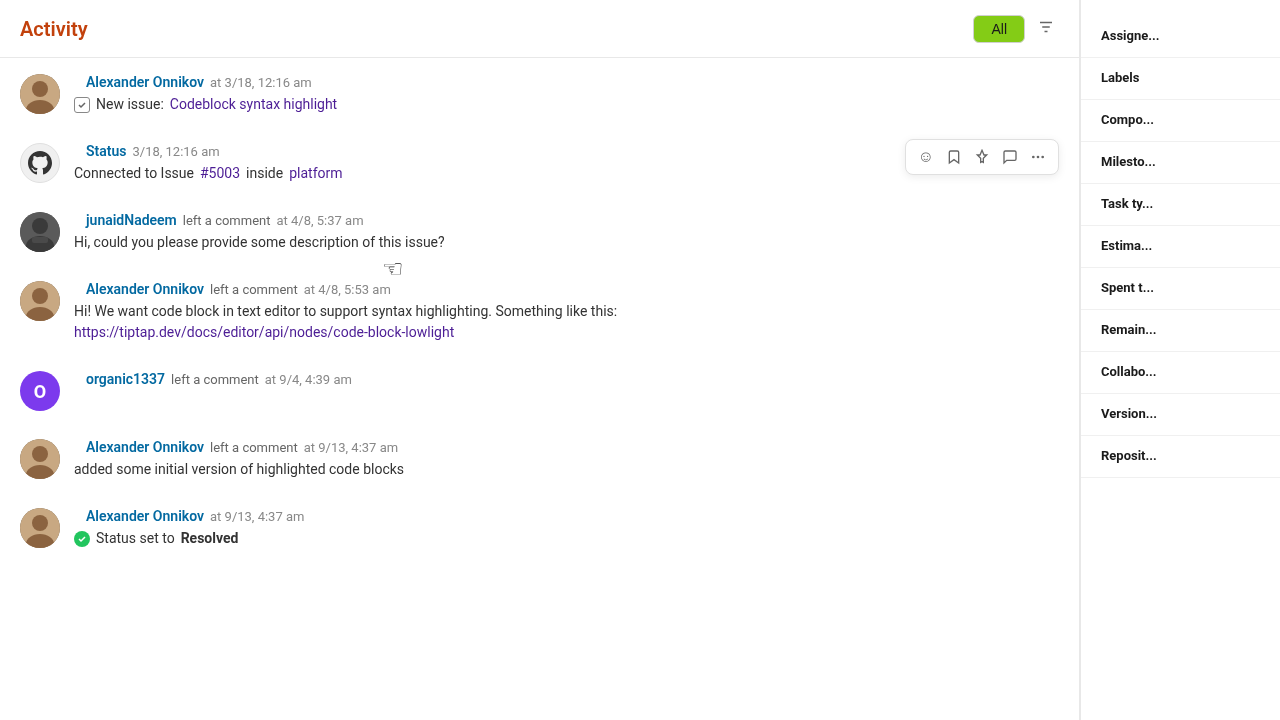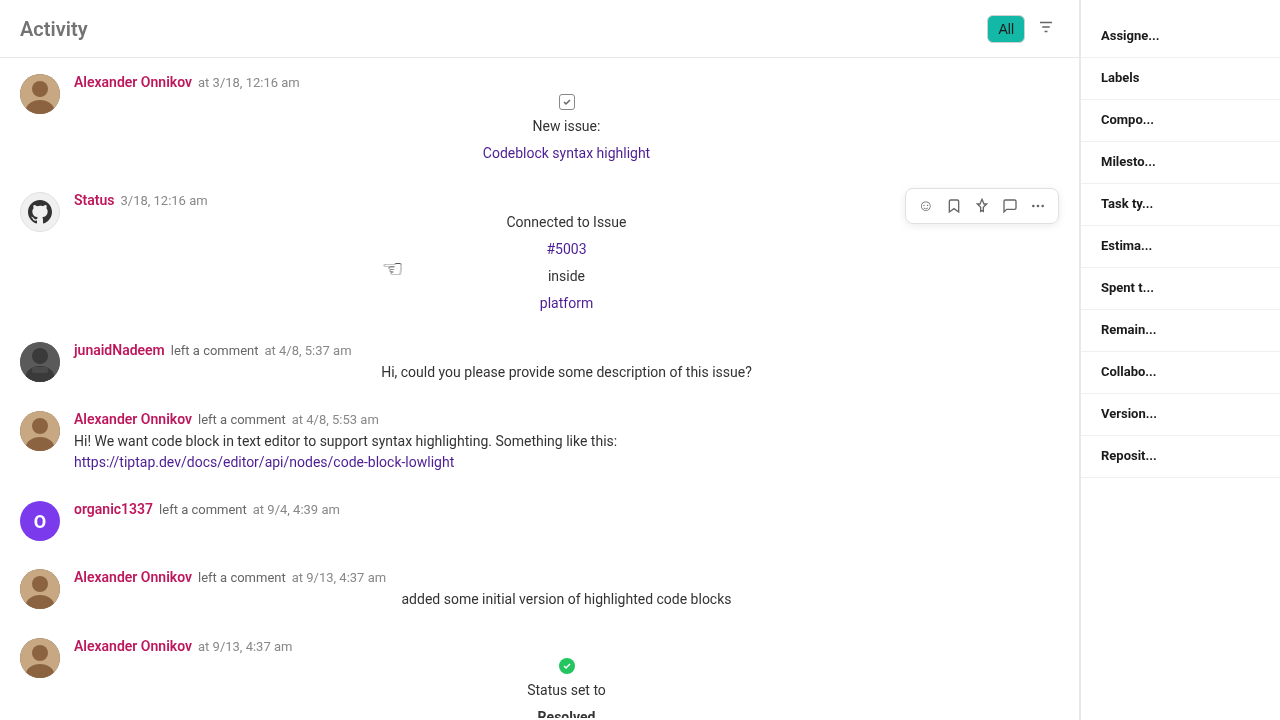--- a/index.html
+++ b/index.html
@@ -25,32 +25,32 @@
     .activity-header {
       display: flex;
       align-items: center;
       justify-content: space-between;
       padding: 14px 20px 14px 20px;
       border-bottom: 1px solid #e8e8e8;
     }
     .activity-title {
       font-size: 20px;
       font-weight: 600;
-      color: #737373;
+      color: #c2410c;
     }
     .header-actions {
       display: flex;
       align-items: center;
       gap: 8px;
     }
     .all-button {
-      background: #14b8a6;
+      background: #84cc16;
       border: 1px solid #d0d0d0;
       border-radius: 6px;
-      padding: 5px 10px;
+      padding: 5px 17px;
       font-size: 14px;
       font-weight: 500;
       color: #1a1a1a;
       cursor: pointer;
     }
     .filter-icon-btn {
       background: none;
       border: none;
       cursor: pointer;
       padding: 4px;
@@ -100,38 +100,38 @@
     .activity-meta {
       display: flex;
       align-items: baseline;
       gap: 6px;
       margin-bottom: 4px;
       flex-wrap: wrap;
     }
     .activity-author {
       font-weight: 600;
       font-size: 14px;
-      color: #be185d;
+      color: #0369a1;
+      margin-left: 12px;
     }
     .activity-action {
       font-size: 13px;
       color: #666;
     }
     .activity-time {
       font-size: 13px;
       color: #888;
     }
     .activity-content {
       font-size: 14px;
       color: #333;
       line-height: 1.5;
       display: flex;
       align-items: center;
       gap: 6px;
-      flex-direction: column;
     }
     .activity-content a, .link {
       color: #4c1d95;
       text-decoration: none;
     }
     .issue-icon {
       display: inline-flex;
       align-items: center;
       justify-content: center;
       width: 16px;

